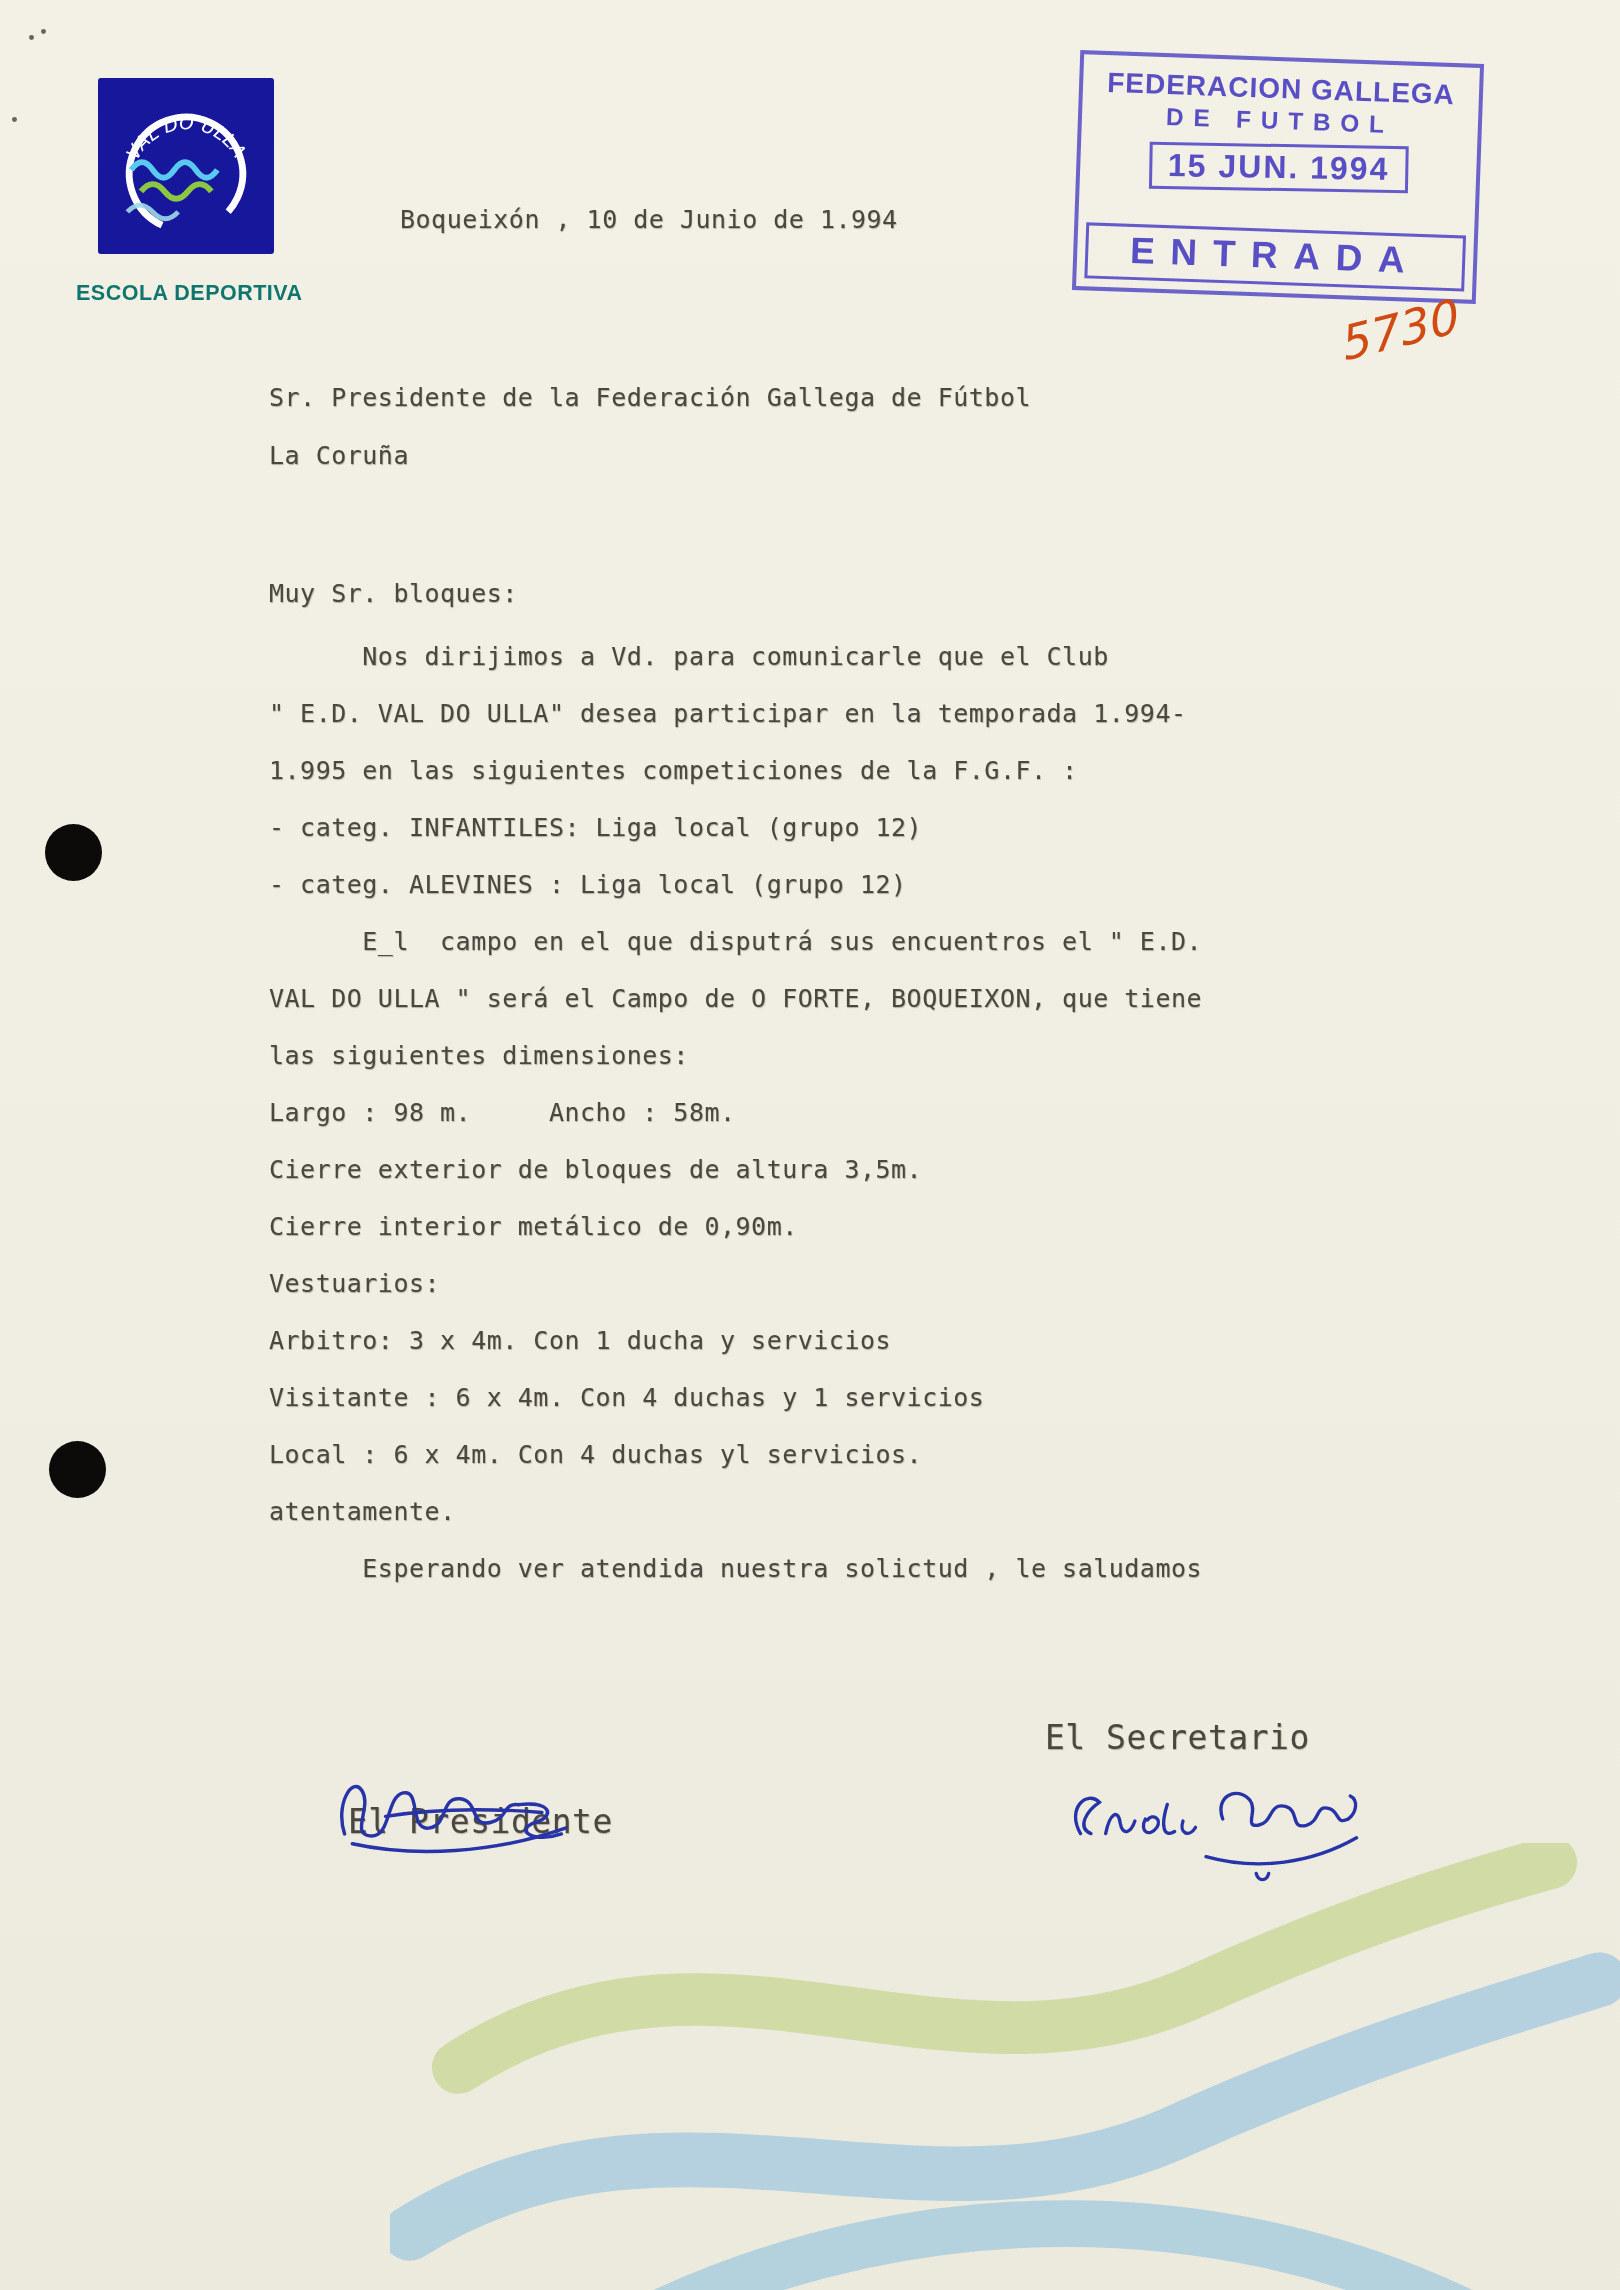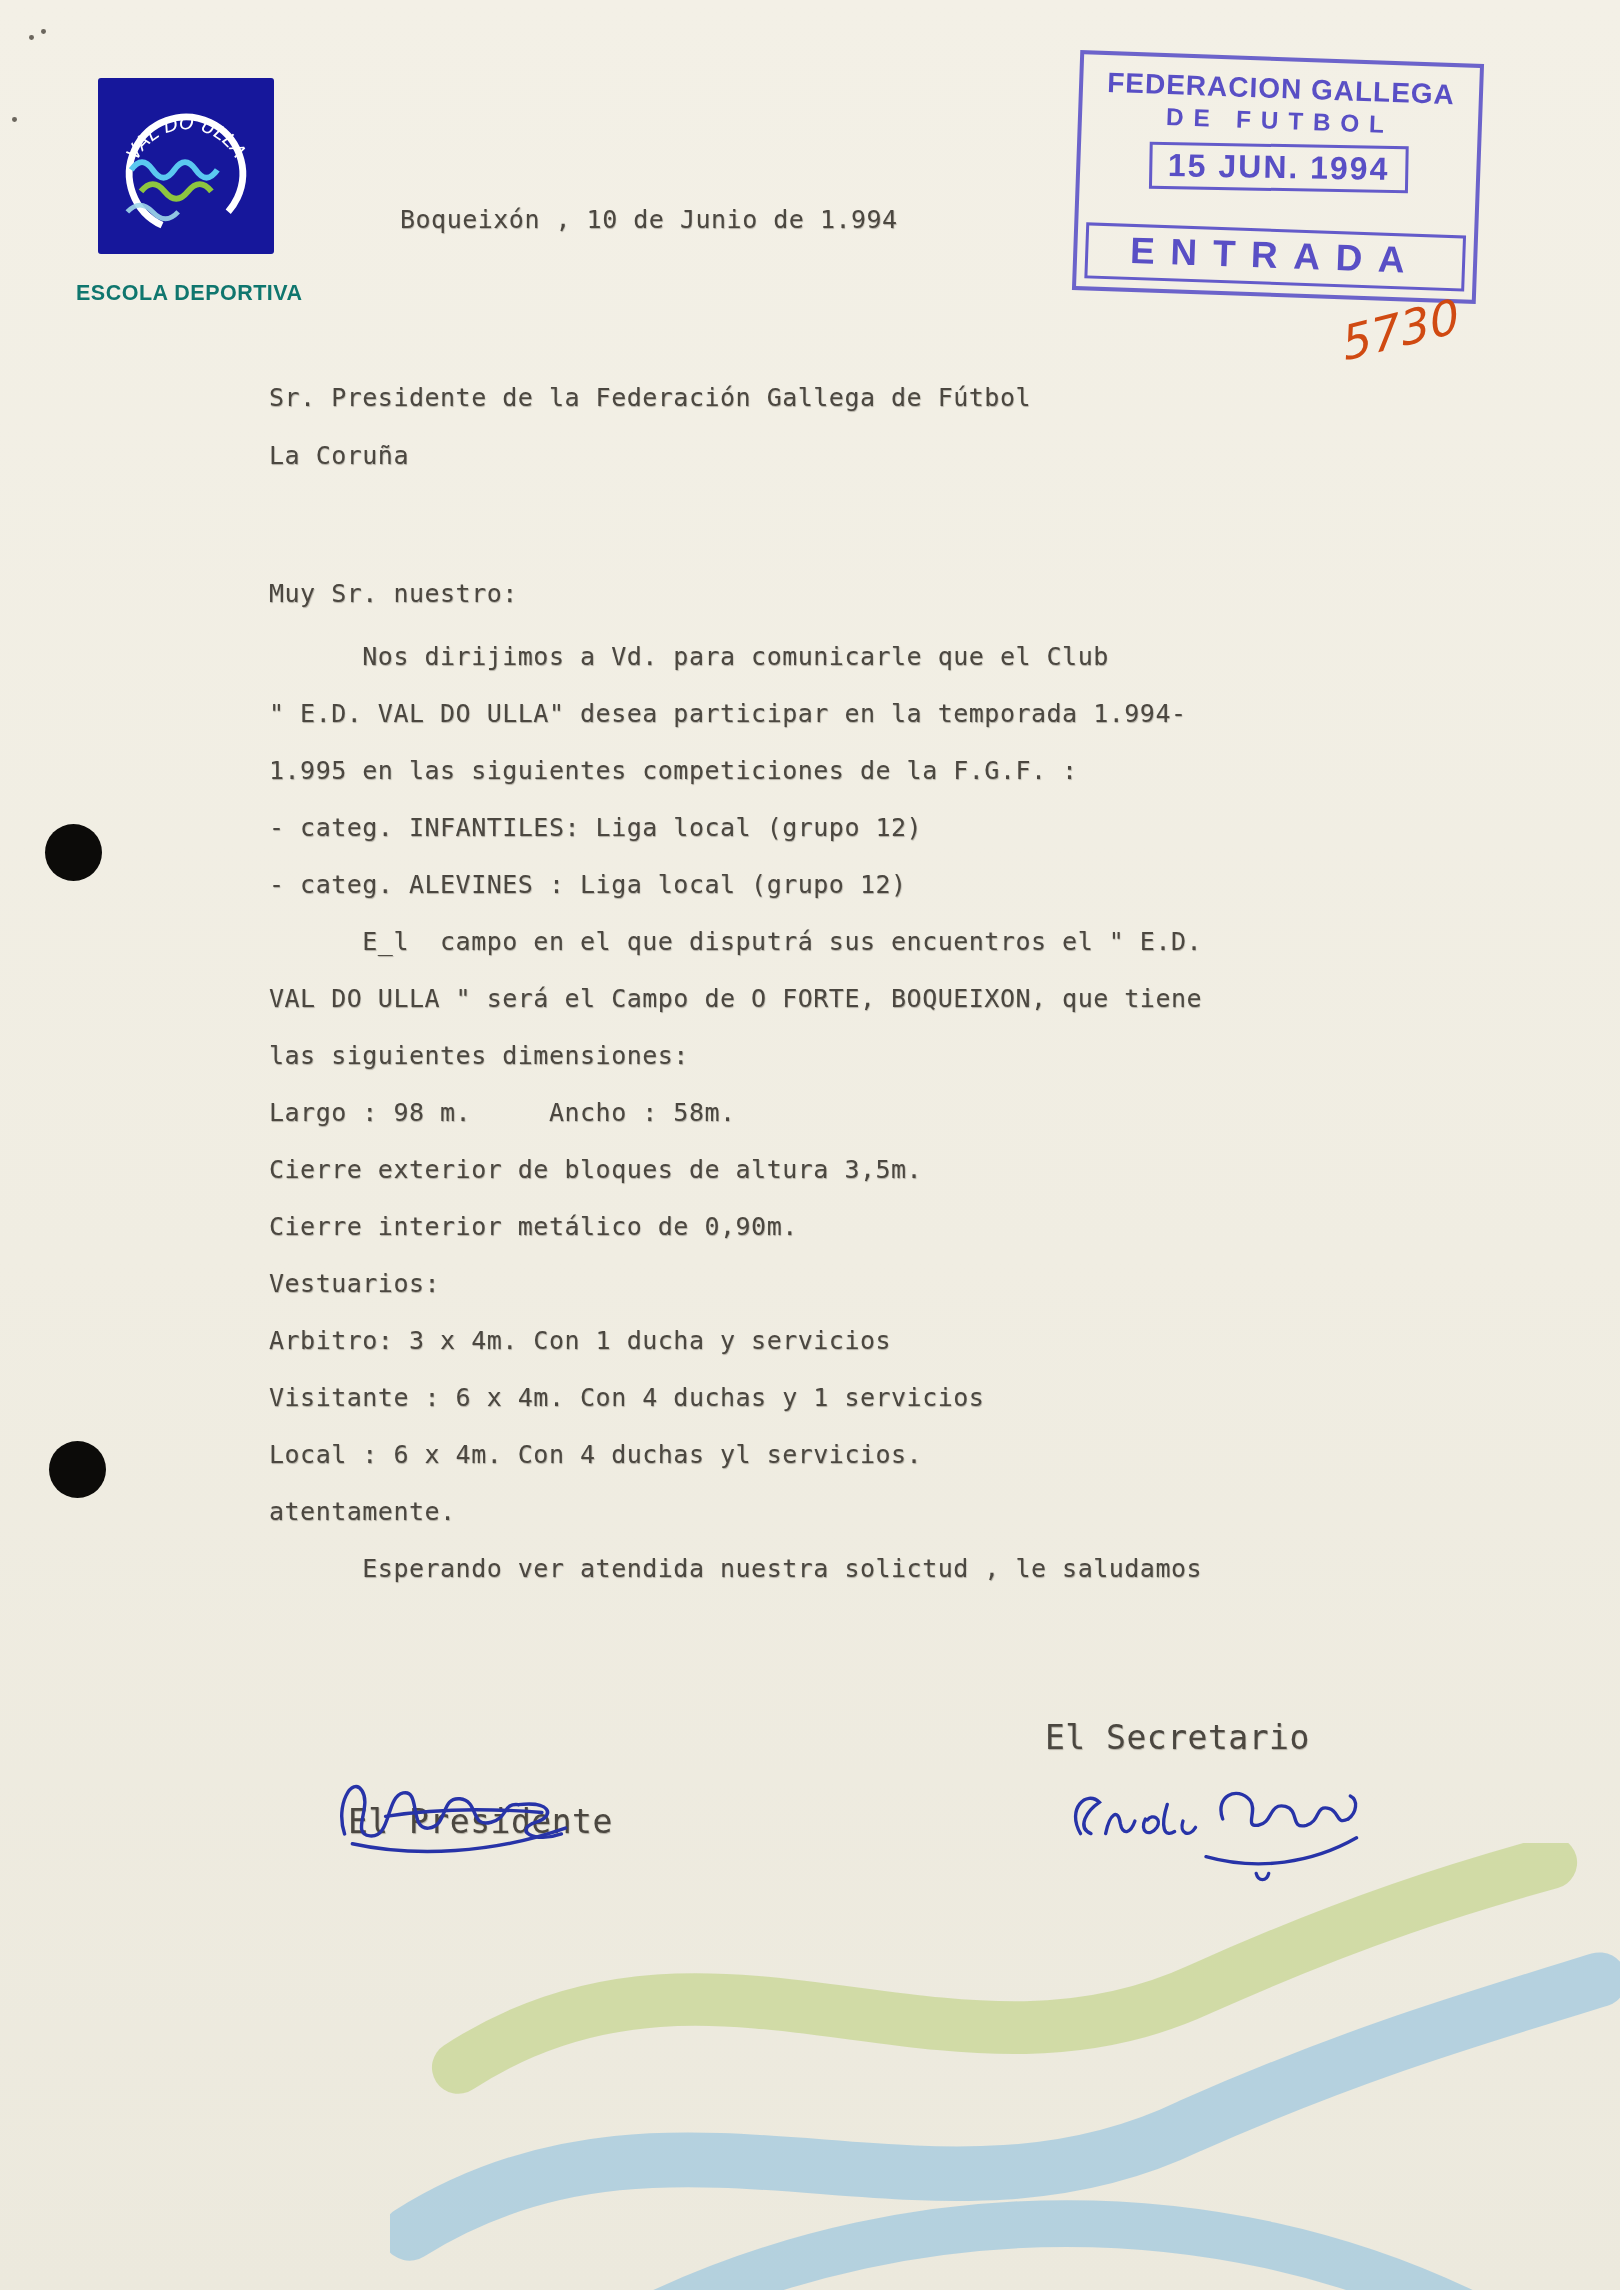--- a/index.html
+++ b/index.html
@@ -107,21 +107,21 @@
   <div class="datebox">15 JUN. 1994</div>
   <div class="entrada">ENTRADA</div>
 </div>
 <div id="registry-number" class="abs content">5730</div>
 
 <div id="addressee" class="abs content">
   <div class="type tline">Sr. Presidente de la Federación Gallega de Fútbol</div>
   <div class="type tline">La Coruña</div>
 </div>
 
-<div id="salutation" class="abs type content">Muy Sr. nuestro:</div>
+<div id="salutation" class="abs type content">Muy Sr. bloques:</div>
 
 <div id="body-block" class="abs content">
   <div class="type tline">      Nos dirijimos a Vd. para comunicarle que el Club</div>
   <div class="type tline">" E.D. VAL DO ULLA" desea participar en la temporada 1.994-</div>
   <div class="type tline">1.995 en las siguientes competiciones de la F.G.F. :</div>
   <div class="type tline">- categ. INFANTILES: Liga local (grupo 12)</div>
   <div class="type tline">- categ. ALEVINES : Liga local (grupo 12)</div>
   <div class="type tline">      E_l  campo en el que disputrá sus encuentros el " E.D.</div>
   <div class="type tline">VAL DO ULLA " será el Campo de O FORTE, BOQUEIXON, que tiene</div>
   <div class="type tline">las siguientes dimensiones:</div>

